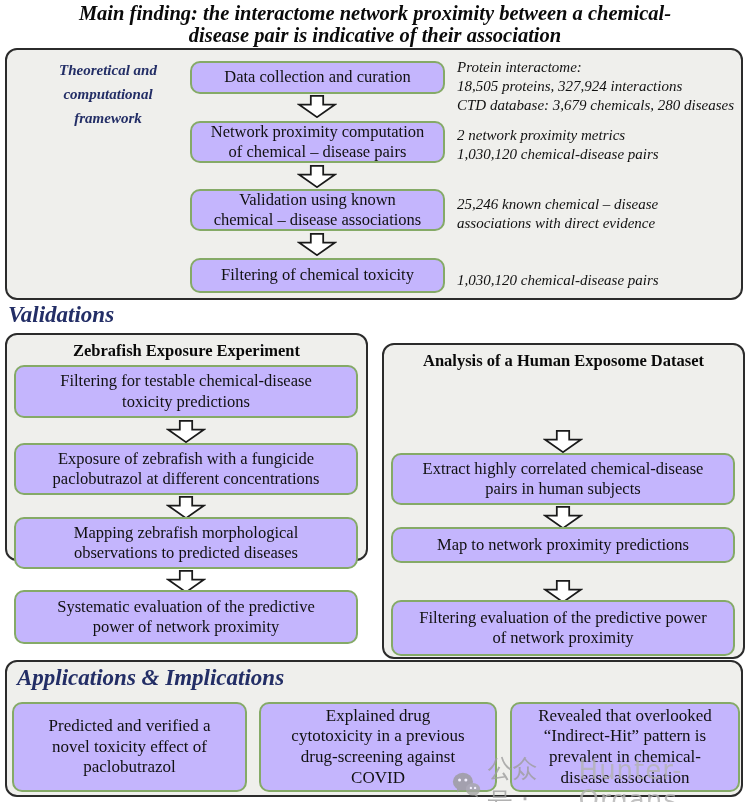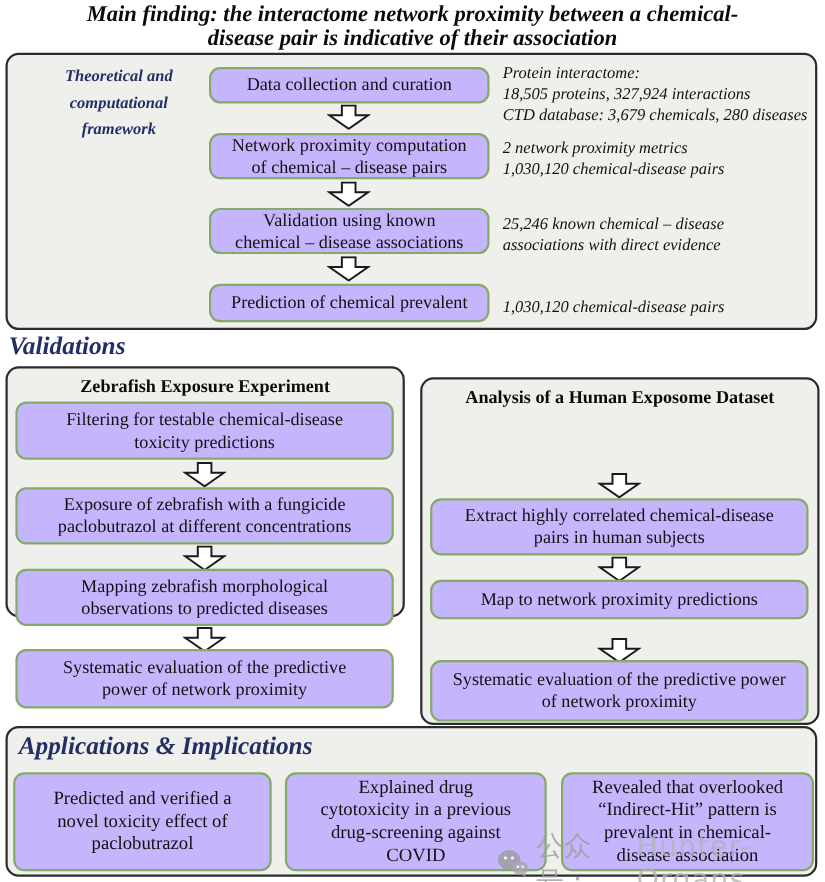--- a/index.html
+++ b/index.html
@@ -61,21 +61,21 @@
       <path d="M15 1 H29 V11 H42 L22 25 L2 11 H15 Z" fill="#ffffff" stroke="#1a1a1a" stroke-width="2"></path>
     </svg>
 
     <div class="gbox" style="left:183px;top:139px;width:255px;height:42px;">Validation using known
 chemical – disease associations</div>
 
     <svg class="arrow" style="left:290px;top:183px;" viewBox="0 0 44 26">
       <path d="M15 1 H29 V11 H42 L22 25 L2 11 H15 Z" fill="#ffffff" stroke="#1a1a1a" stroke-width="2"></path>
     </svg>
 
-    <div class="gbox" style="left:183px;top:208px;width:255px;height:35px;">Prediction of chemical prevalent</div>
+    <div class="gbox" style="left:183px;top:208px;width:255px;height:35px;">Filtering of chemical toxicity</div>
 
     <div class="annot" style="left:450px;top:8px;width:292px;">Protein interactome:
 18,505 proteins, 327,924 interactions
 CTD database: 3,679 chemicals, 280 diseases</div>
     <div class="annot" style="left:450px;top:76px;width:292px;">2 network proximity metrics
 1,030,120 chemical-disease pairs</div>
     <div class="annot" style="left:450px;top:145px;width:292px;">25,246 known chemical – disease
 associations with direct evidence</div>
     <div class="annot" style="left:450px;top:221px;width:292px;">1,030,120 chemical-disease pairs</div>
   </div>
@@ -124,21 +124,21 @@
     <svg class="arrow" style="left:159px;top:161px;" viewBox="0 0 44 26">
       <path d="M15 1 H29 V11 H42 L22 25 L2 11 H15 Z" fill="#ffffff" stroke="#1a1a1a" stroke-width="2"></path>
     </svg>
 
     <div class="gbox" style="left:7px;top:182px;width:344px;height:36px;">Map to network proximity predictions</div>
 
     <svg class="arrow" style="left:159px;top:235px;" viewBox="0 0 44 26">
       <path d="M15 1 H29 V11 H42 L22 25 L2 11 H15 Z" fill="#ffffff" stroke="#1a1a1a" stroke-width="2"></path>
     </svg>
 
-    <div class="gbox" style="left:7px;top:255px;width:344px;height:56px;">Systematic evaluation of the predictive power
+    <div class="gbox" style="left:7px;top:255px;width:344px;height:56px;">Filtering evaluation of the predictive power
 of network proximity</div>
   </div>
 
   <div class="panel" style="left:5px;top:660px;width:738px;height:137px;">
     <div class="navy" style="position:absolute;left:10px;top:3px;font-size:23px;">Applications &amp; Implications</div>
 
     <div class="gbox" style="left:5px;top:40px;width:235px;height:90px;font-size:17px;">Predicted and verified a
 novel toxicity effect of
 paclobutrazol</div>
     <div class="gbox" style="left:252px;top:40px;width:238px;height:90px;font-size:17px;">Explained drug

